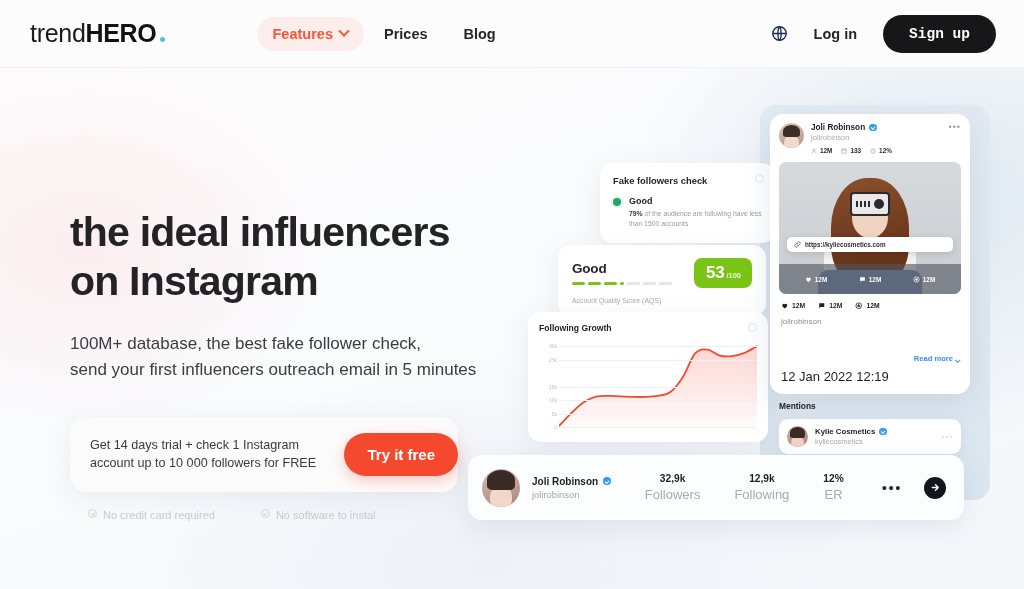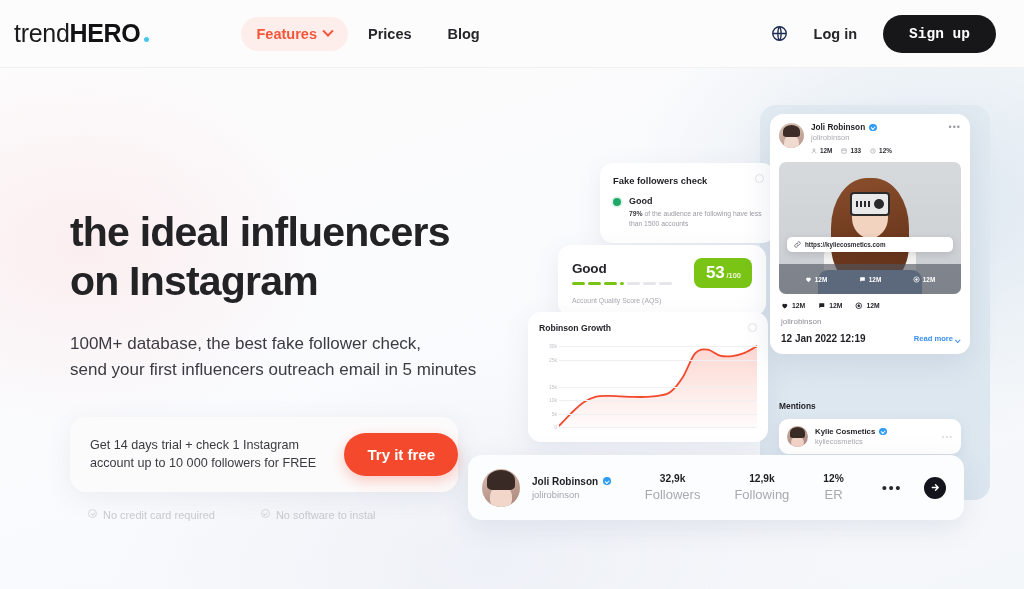--- a/index.html
+++ b/index.html
@@ -20,21 +20,21 @@
       linear-gradient(160deg,#fdfbfb 0%, #fafbfd 45%, #f4f7fa 100%);
   }
   
   header {
     position:absolute; top:0; left:0; width:1024px; height:68px;
     background:#fdfcfc;
     display:flex; align-items:center;
     border-bottom:1px solid #f1f1f2;
     z-index:40;
   }
-  .logo { margin-left:14px; display:flex; align-items:baseline; user-select:none; }
+  .logo { margin-left:30px; display:flex; align-items:baseline; user-select:none; }
   .logo-a { font-size:25px; font-weight:400; color:#1b1b1d; letter-spacing:-0.3px; }
   .logo-b { font-size:25px; font-weight:800; color:#121214; letter-spacing:-0.3px; }
   .logo-dot { width:5px; height:5px; border-radius:50%; background:#46c7e8; margin-left:3px; }
   nav { display:flex; align-items:center; margin-left:92px; gap:4px;text-align:center; }
   .nav-item {
     font-size:14.5px; font-weight:600; color:#26262b;
     padding:9px 16px; border-radius:20px; cursor:pointer; white-space:nowrap;
   }
   .nav-item.active { color:#f4563a; background:#fdeeeb; display:flex; align-items:center; gap:7px; }
   .chev { display:inline-block; width:8px; height:8px; border-right:2px solid currentColor;
@@ -156,21 +156,21 @@
   .url-text { font-size:6.3px; font-weight:600; color:#2c2c33; }
   .link-ic { width:7px; height:7px; flex:none; }
   .ov-bar { position:absolute; left:0; right:0; bottom:0; height:30px;
             background:rgba(80,86,96,.62); display:flex; align-items:center;
             justify-content:space-around; padding:0 10px; }
   .ov-st { display:flex; align-items:center; gap:3px; font-size:6.4px; font-weight:700; color:#fff; }
   .ig-metrics { display:flex; gap:13px; margin-top:8px; padding-left:2px; }
   .mt { display:flex; align-items:center; gap:3.5px; font-size:6.8px; font-weight:700; color:#1f1f25; }
   .ig-author { font-size:8px; color:#8d8d97; margin-top:7px; padding-left:2px; }
   .ig-foot { display:flex; align-items:center; justify-content:space-between; margin-top:7px; padding:0 2px; }
-  .ig-date { font-size:10px; font-weight:700; color:#1f1f25; }
+  .ig-date { font-size:13px; font-weight:400; color:#1f1f25;margin-top:36px; }
   .read-more { font-size:7.6px; font-weight:600; color:#3a8ff0; cursor:pointer; display:flex; align-items:flex-end; gap:2px; }
   .read-chev { width:4px; height:4px; border-right:1px solid currentColor; border-bottom:1px solid currentColor;
                transform:rotate(45deg) translateY(-1px); }
   
   .mentions { position:absolute; left:310px; top:312px; width:200px; padding:9px 9px 10px; }
   .mentions-title { font-size:8.4px; font-weight:700; color:#1f1f25; }
   .mention-row { margin-top:8px; background:#fff; border-radius:9px; padding:7px 8px;
                  display:flex; align-items:center; gap:7px; box-shadow:0 3px 12px rgba(85,100,135,.10); }
   .mn-ava { width:21px; height:21px; border-radius:50%; flex:none; overflow:hidden; position:relative;
             background:linear-gradient(160deg,#cdb3a8,#a88077); }
@@ -302,21 +302,21 @@
       </div>
       <div class="aqs-badge">
         <span class="aqs-num">53</span>
         <span class="aqs-den">/100</span>
       </div>
     </div>
     <div class="aqs-label">Account Quality Score (AQS)</div>
   </div>
 
   <div class="card chart-card">
-    <div class="chart-title">Robinson Growth</div>
+    <div class="chart-title">Following Growth</div>
     <div class="icon-q"></div>
     <div class="chart-body">
       <div class="y-labels" id="yLabels">
           <div class="y-lab" style="top: 5.375px;">30k</div>
           <div class="y-lab" style="top: 18.8125px;">25k</div>
           <div class="y-lab" style="top: 45.6875px;">15k</div>
           <div class="y-lab" style="top: 59.125px;">10k</div>
           <div class="y-lab" style="top: 72.5625px;">5k</div>
           <div class="y-lab" style="top: 86px;">0</div>
         </div>

